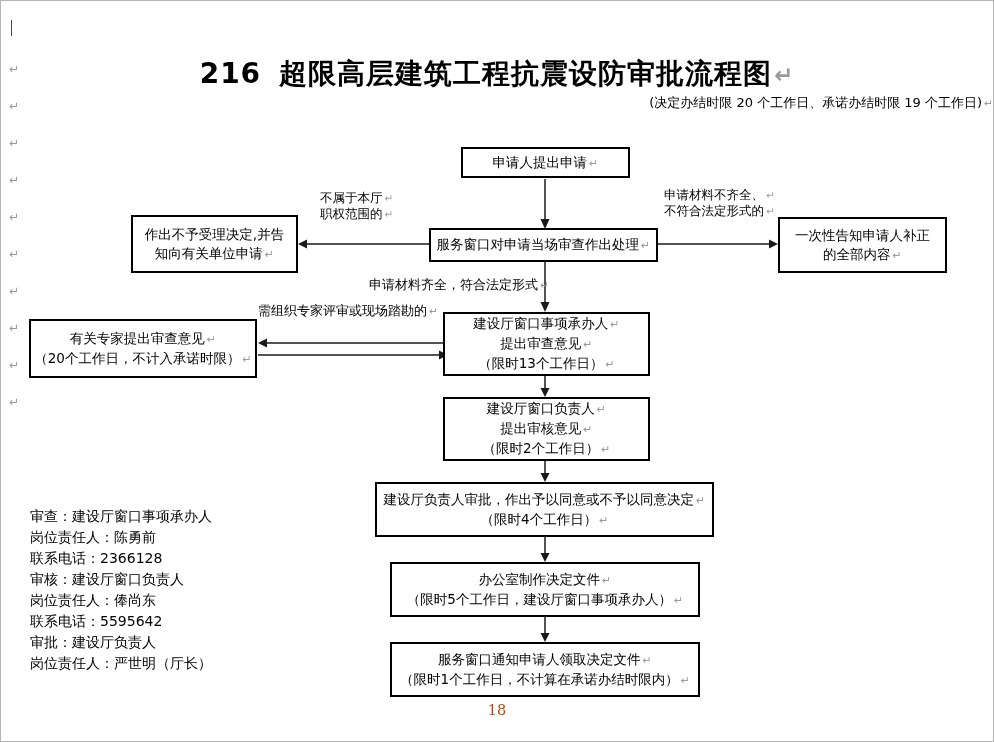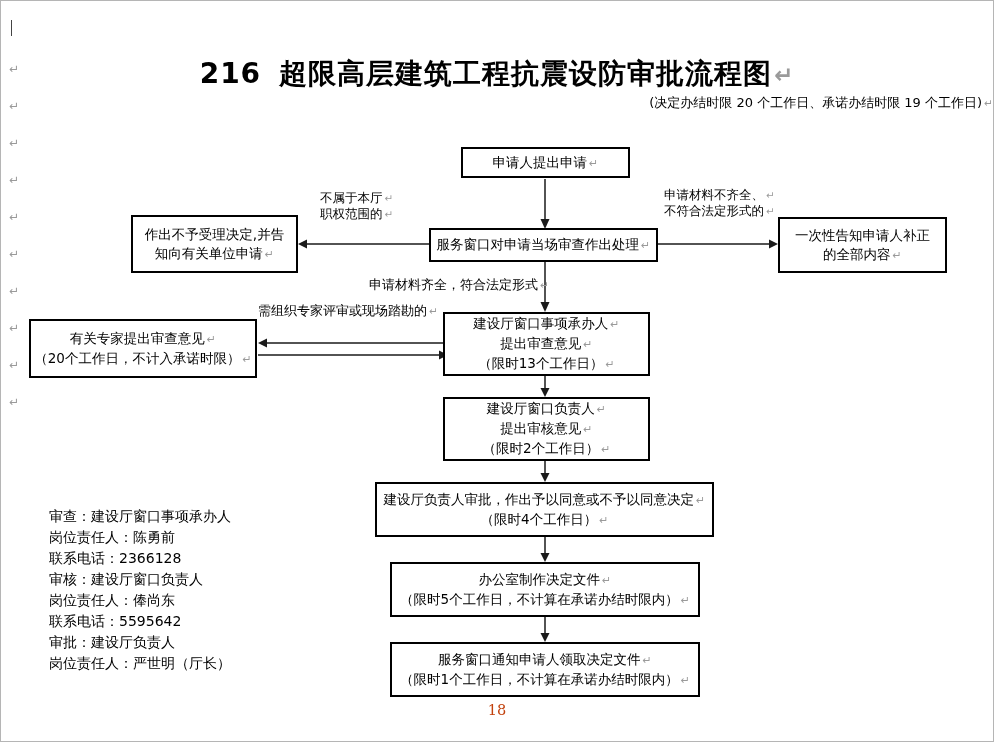--- a/index.html
+++ b/index.html
@@ -24,21 +24,21 @@
   .b-approval{left:374px;top:481px;width:339px;height:55px;}
   .b-office{left:389px;top:561px;width:310px;height:55px;}
   .b-final{left:389px;top:641px;width:310px;height:55px;}
   .l-notjur{left:319px;top:189px;}
   .l-incomplete{left:663px;top:186px;}
   .l-complete{left:368px;top:276px;font-size:13px;}
   .l-expertneed{left:257px;top:302px;font-size:13px;}
   .arrows{position:absolute;left:0;top:0;width:994px;height:742px;pointer-events:none;}
   .arrows line{stroke:#1a1a1a;stroke-width:1.5;}
   .arrows polygon{fill:#1a1a1a;}
-  .contact{position:absolute;left:48px;top:505px;font-size:14px;line-height:21px;}
+  .contact{position:absolute;left:29px;top:505px;font-size:14px;line-height:21px;}
   .pagenum{position:absolute;top:701px;left:0;width:100%;text-align:center;font-family:"DejaVu Serif", serif;font-size:14.5px;color:#c2410c;}
 </style>
 </head>
 <body>
 
 <div class="page">
 
   <div class="cursor-bar"></div>
 
   <div>
@@ -140,21 +140,21 @@
     <div class="bline"><span>（限时2个工作日）</span><span class="retmark">↵</span></div>
   </div>
 
   <div class="fbox b-approval">
     <div class="bline"><span>建设厅负责人审批，作出予以同意或不予以同意决定</span><span class="retmark">↵</span></div>
     <div class="bline"><span>（限时4个工作日）</span><span class="retmark">↵</span></div>
   </div>
 
   <div class="fbox b-office">
     <div class="bline"><span>办公室制作决定文件</span><span class="retmark">↵</span></div>
-    <div class="bline"><span>（限时5个工作日，不计算在承诺办结时限内）</span><span class="retmark">↵</span></div>
+    <div class="bline"><span>（限时5个工作日，建设厅窗口事项承办人）</span><span class="retmark">↵</span></div>
   </div>
 
   <div class="fbox b-final">
     <div class="bline"><span>服务窗口通知申请人领取决定文件</span><span class="retmark">↵</span></div>
     <div class="bline"><span>（限时1个工作日，不计算在承诺办结时限内）</span><span class="retmark">↵</span></div>
   </div>
 
   <div class="flabel l-notjur">
     <div><span>不属于本厅</span><span class="retmark">↵</span></div>
     <div><span>职权范围的</span><span class="retmark">↵</span></div>

